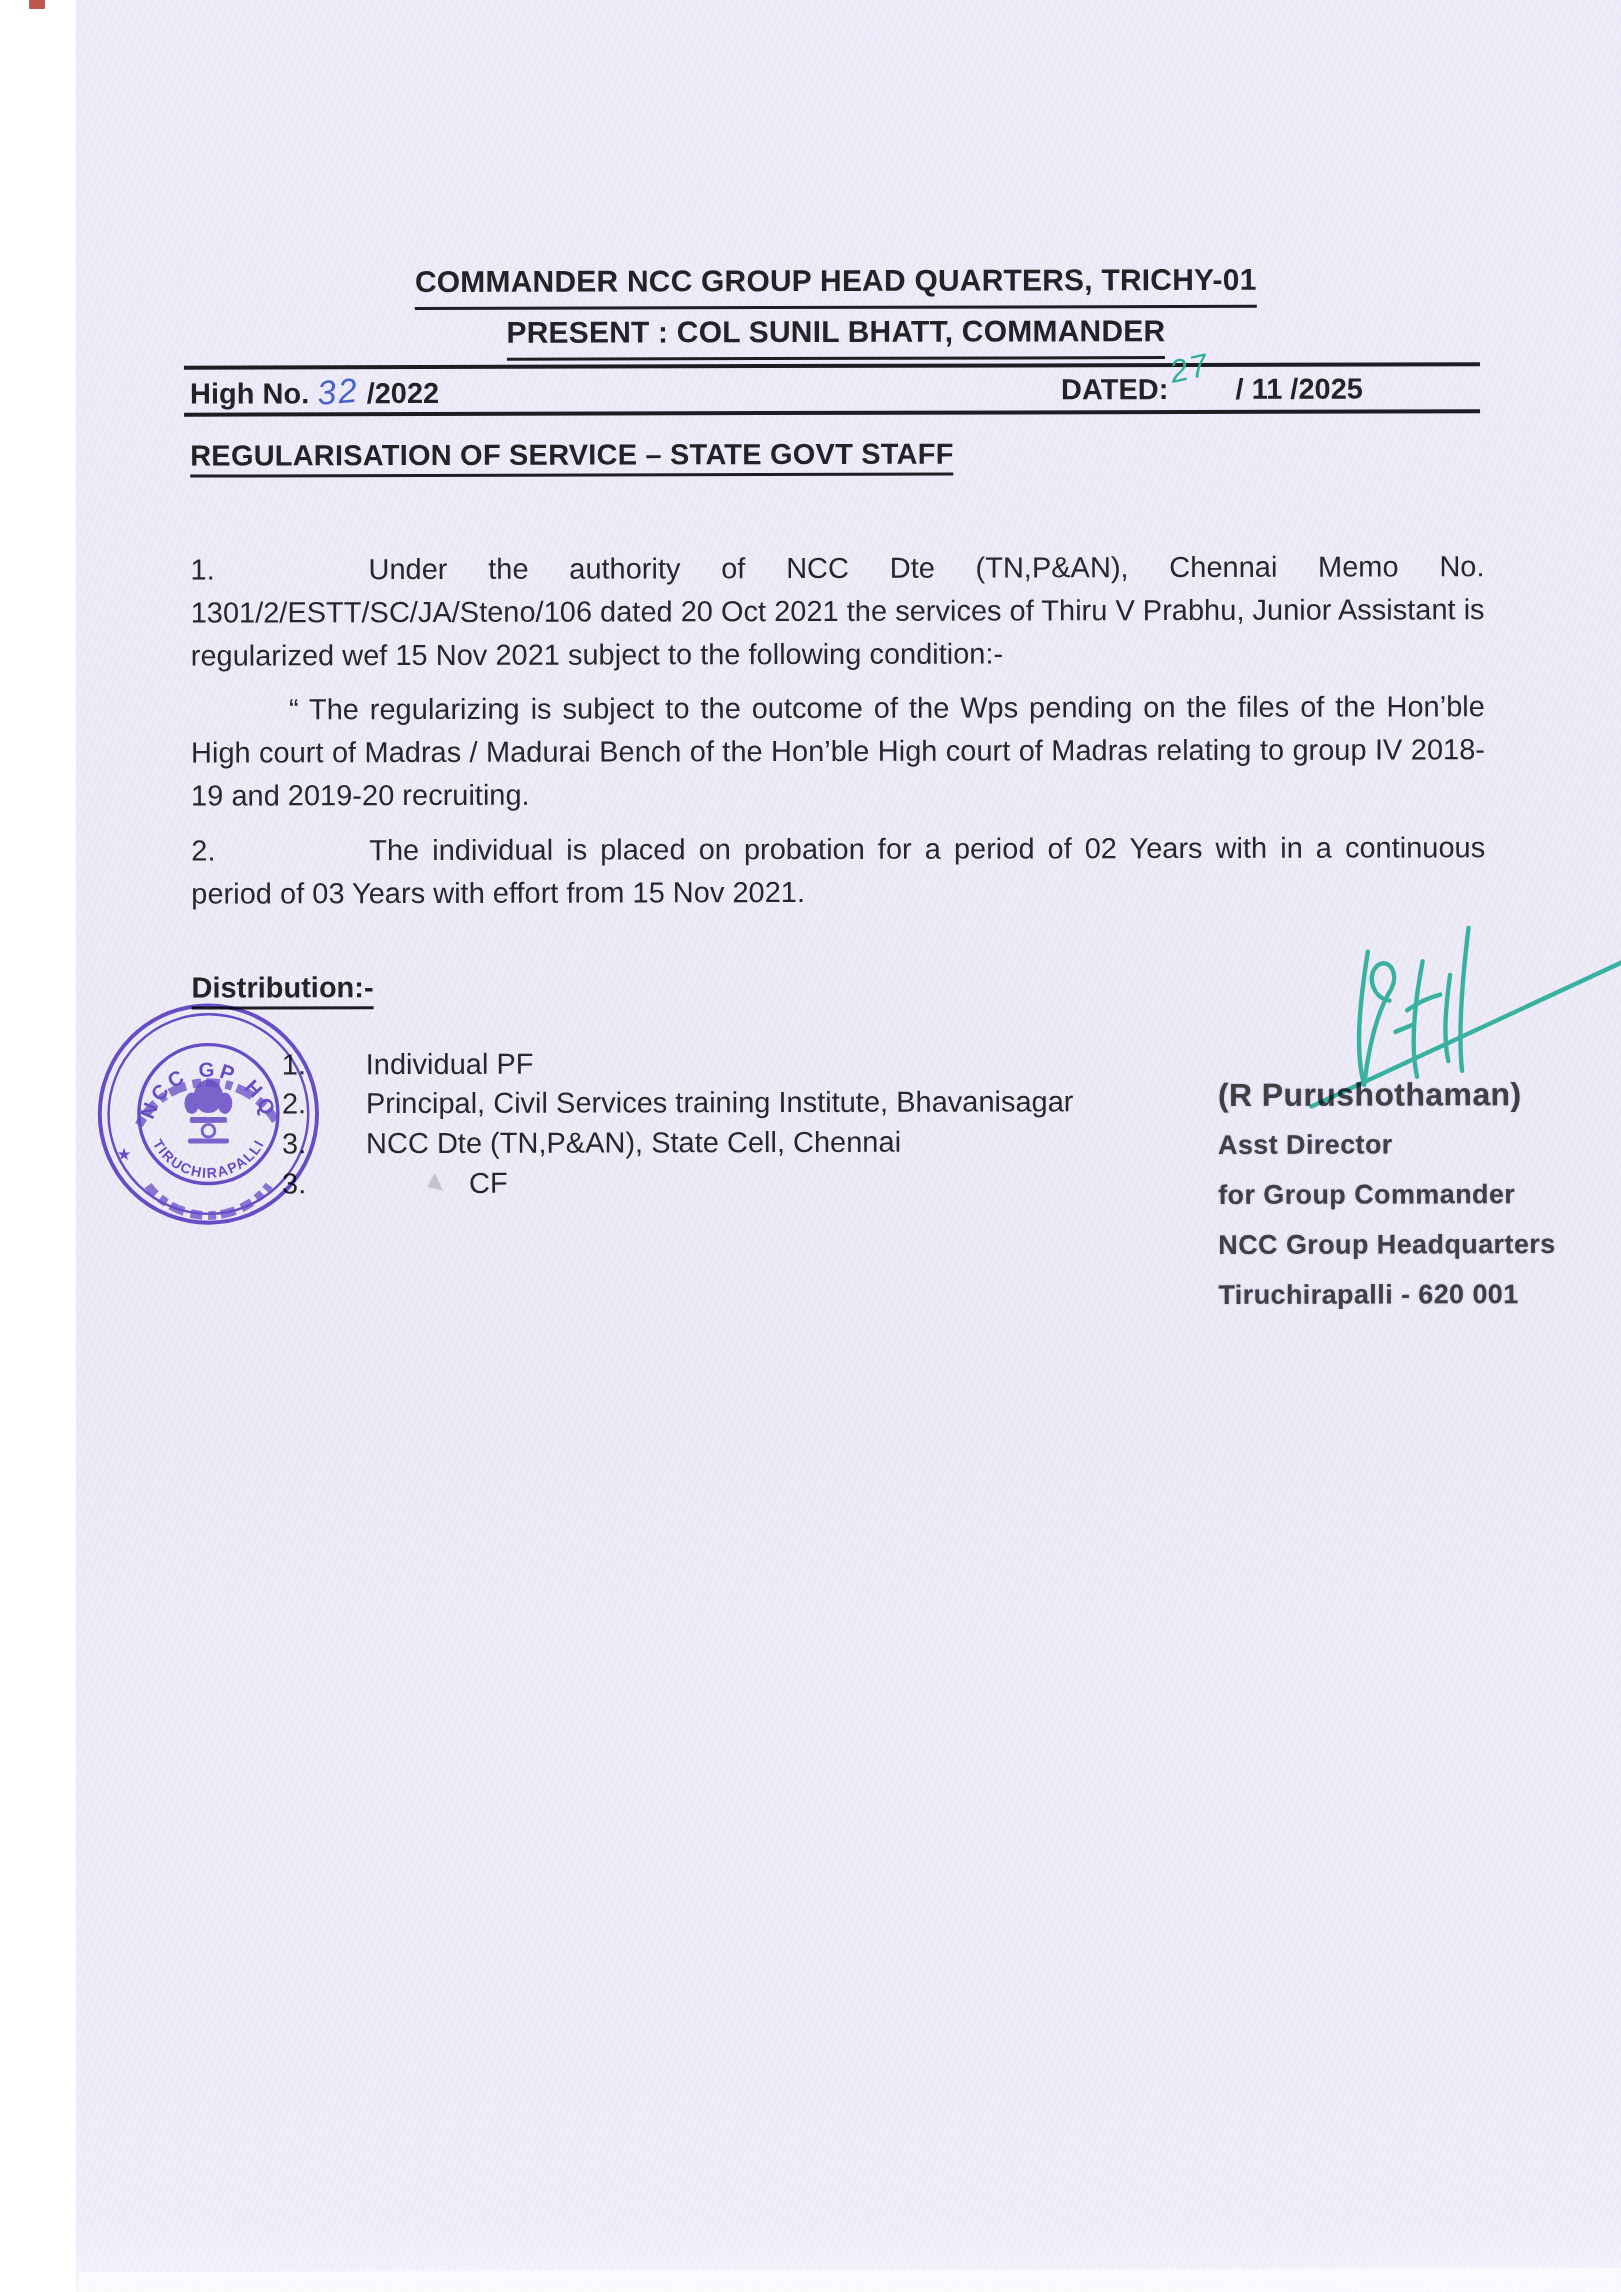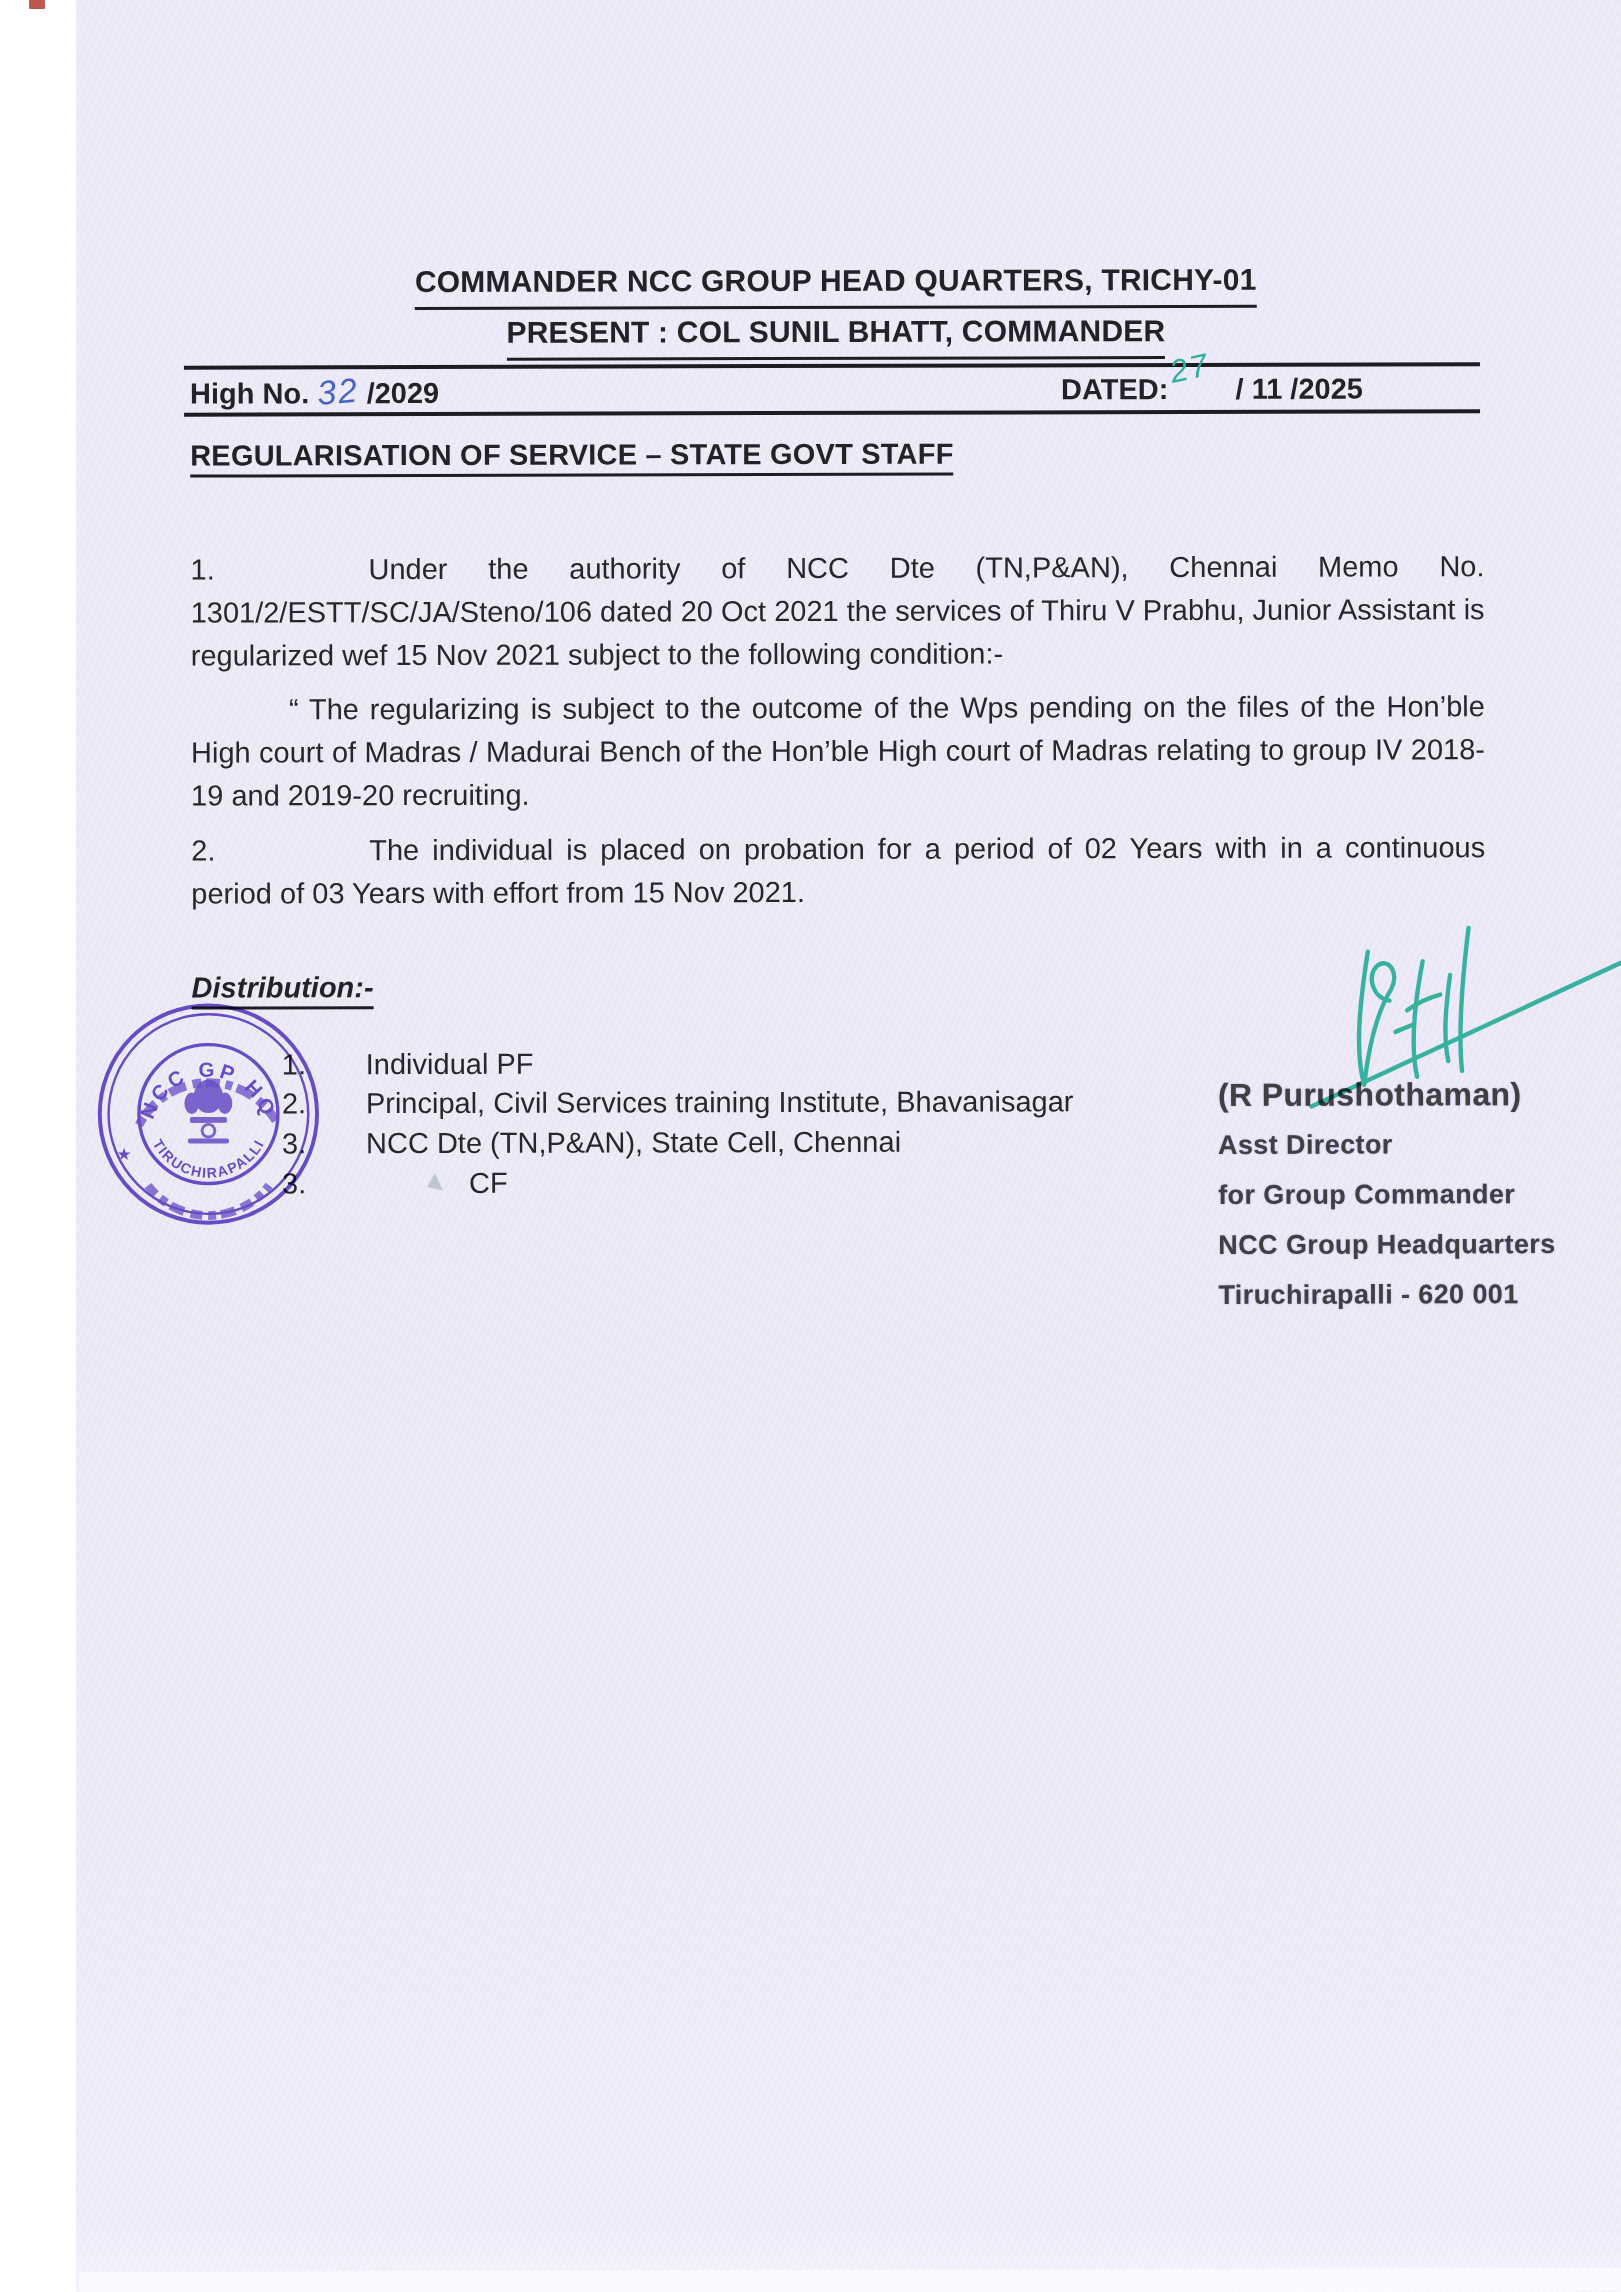--- a/index.html
+++ b/index.html
@@ -45,21 +45,21 @@
   }
 
   .subject{position:absolute;left:192px;top:438px;font-size:29px;font-weight:bold;letter-spacing:0.2px;}
 
   .para{position:absolute;left:192px;width:1294px;font-size:29px;line-height:43px;text-align:justify;color:#26262b;}
   .para.p1{top:547px;}
   .para.quote{top:687px;text-indent:98px;}
   .para.p2{top:828px;}
   .pnum{display:inline-block;width:178px;text-indent:0;}
 
-  .dist-head{position:absolute;left:192px;top:970px;font-size:29px;font-weight:bold;font-style:italic;}
+  .dist-head{position:absolute;left:192px;top:970px;font-size:29px;font-weight:bold;}
   .dist-num{position:absolute;left:282px;font-size:29px;color:#26262b;}
   .dist-text{position:absolute;left:366px;font-size:29px;color:#26262b;white-space:nowrap;}
   .dist-text.cf{left:469px;}
   .cf-smudge{position:absolute;left:427px;top:1172px;width:15.7px;height:17.6px;
     background:rgba(150,160,175,.5);clip-path:polygon(50% 0,100% 100%,0 80%);}
 
   .stamp{position:absolute;left:94px;top:998px;width:229px;height:229px;mix-blend-mode:multiply;opacity:.92;}
 
   .sig-block{
     position:absolute;left:1218px;top:1078px;color:#404040;font-weight:bold;
@@ -82,21 +82,21 @@
   <div class="content">
 
     <div class="center-head">
       <span class="u">COMMANDER NCC GROUP HEAD QUARTERS, TRICHY-01</span><br>
       <span class="u">PRESENT : COL SUNIL BHATT, COMMANDER</span>
     </div>
 
     <div class="rule top"></div>
     <div class="rule bottom"></div>
 
-    <div class="memo-left"><span>High No.</span><span class="hw-blue">32</span><span>/2029</span></div>
+    <div class="memo-left"><span>High No.</span><span class="hw-blue">32</span><span>/2022</span></div>
 
     <div class="memo-right"><span>DATED:</span><span class="hw-teal-day">27</span><span>/ 11 /2025</span></div>
 
     <div class="subject">
       <span class="u">REGULARISATION OF SERVICE – STATE GOVT STAFF</span>
     </div>
 
     <div class="para p1"><span class="pnum">1.</span><span>Under the authority of NCC Dte (TN,P&amp;AN), Chennai Memo No. 1301/2/ESTT/SC/JA/Steno/106 dated 20 Oct 2021  the services of Thiru V Prabhu, Junior Assistant is regularized wef  15 Nov 2021 subject to the following condition:-</span></div>
 
     <div class="para quote">“ The regularizing is subject to the outcome of the Wps pending on the files of the Hon’ble High court of Madras / Madurai Bench of the Hon’ble High court of Madras relating to group IV 2018-19 and 2019-20 recruiting.</div>

